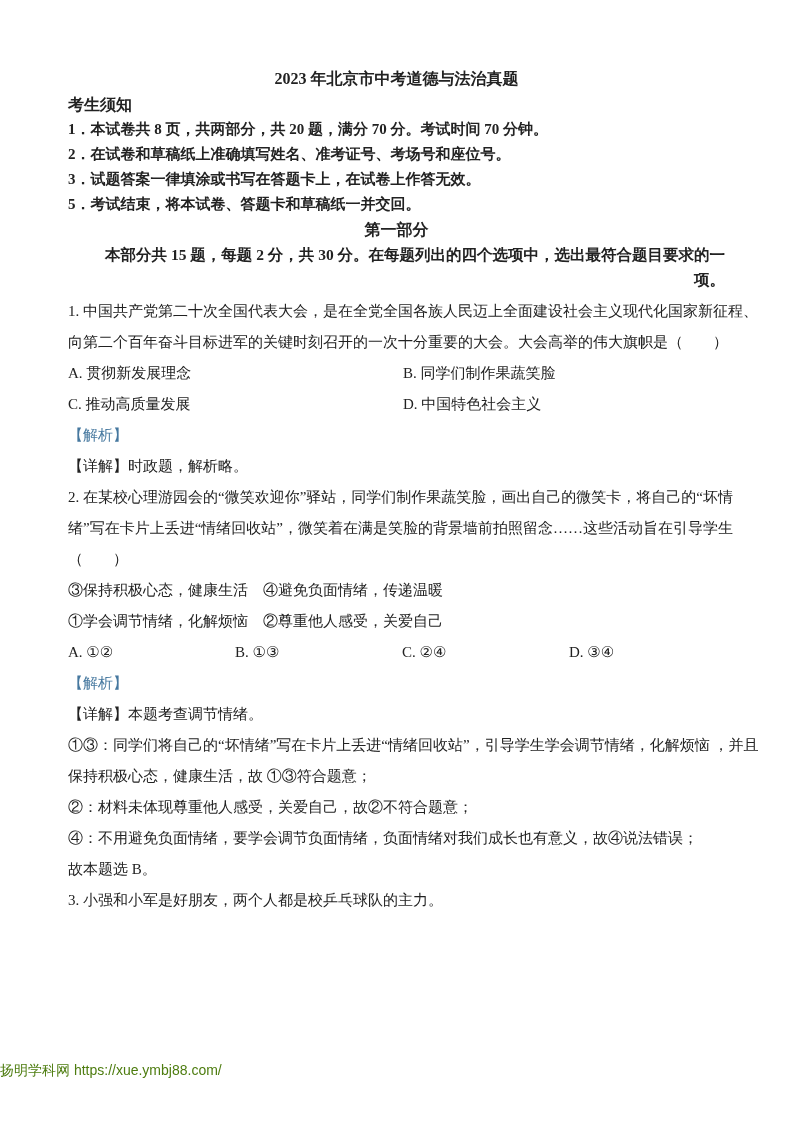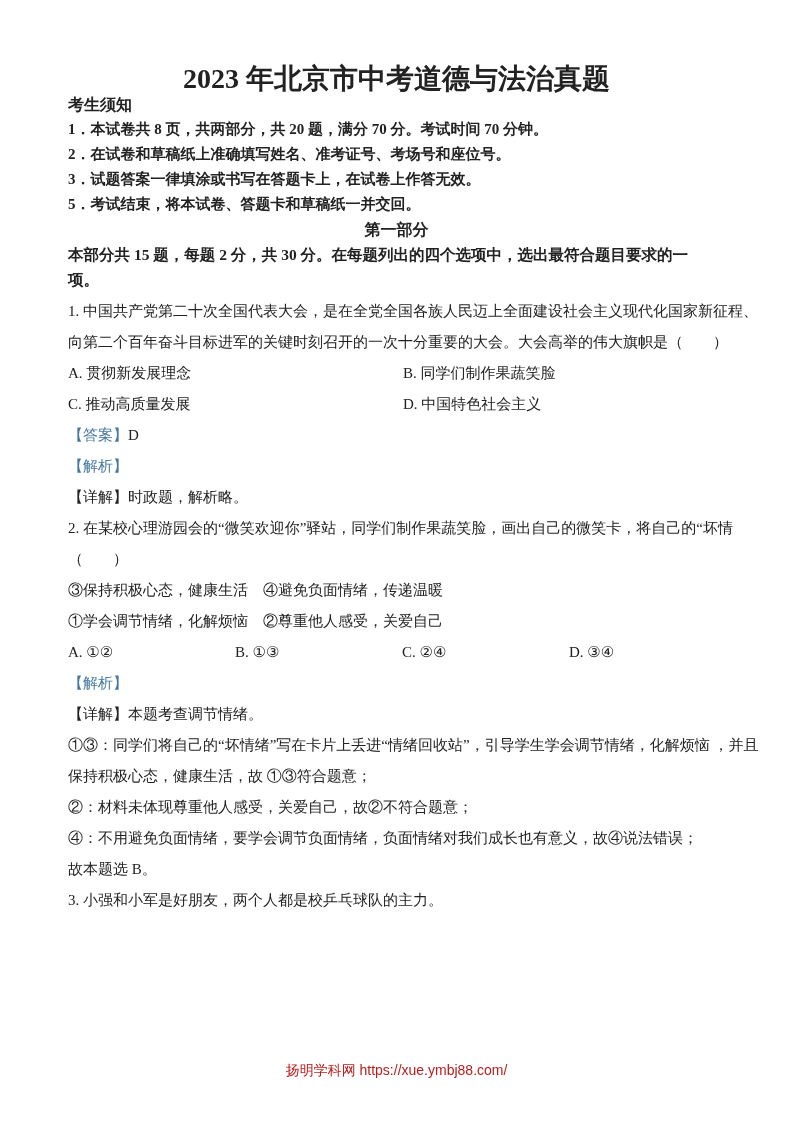--- a/index.html
+++ b/index.html
@@ -8,57 +8,58 @@
   body {
     width:793px; height:1122px;
     position:relative; overflow:hidden;
     font-family:"Liberation Serif","DejaVu Serif",serif;
     color:#222222;
   }
   .page { padding:66px 68px 0 68px; }
 
   .doc-title {
     text-align:center; font-weight:bold;
-    font-size:28px; line-height:26px;
+    font-size:16px; line-height:26px;
     white-space:nowrap;
   }
 
   .notice-heading {
     margin-top:0; font-weight:bold;
     font-size:16px; line-height:25px; white-space:nowrap;
   }
   .notice-line {
     font-weight:bold; font-size:15px; line-height:25px;
     white-space:nowrap;
   }
 
   .part-heading {
     text-align:center; font-weight:bold;
     font-size:16px; line-height:25px; white-space:nowrap;
   }
   .intro-line {
     font-weight:bold; font-size:15.5px; line-height:25px;
     white-space:nowrap;
+    text-align:right;
   }
 
   .main { margin-top:4px; }
   .line {
     font-size:15px; height:31px; line-height:31px;
     white-space:nowrap;
   }
   .opt2 .opt { display:inline-block; width:335px; }
   .opt4 .opt { display:inline-block; width:167px; }
 
   .tag { color:#46789f; }
 
   .footer {
     position:absolute; left:0; top:1062px; width:100%;
-    text-align:center;
+    text-align:left;
     font-family:"Liberation Sans","DejaVu Sans",sans-serif;
-    font-size:14px; color:#b91c1c; white-space:nowrap;
+    font-size:14px; color:#4d7c0f; white-space:nowrap;
   }
 </style>
 </head>
 <body>
 
 <div class="page">
 
   <div class="doc-title">2023 年北京市中考道德与法治真题</div>
 
   <div>
@@ -78,25 +79,25 @@
     <div class="line">1. 中国共产党第二十次全国代表大会，是在全党全国各族人民迈上全面建设社会主义现代化国家新征程、</div>
     <div class="line">向第二个百年奋斗目标进军的关键时刻召开的一次十分重要的大会。大会高举的伟大旗帜是（　　）</div>
 
     <div class="line opt2">
       <span class="opt"><span>A.</span> <span>贯彻新发展理念</span></span><span class="opt"><span>B.</span> <span>同学们制作果蔬笑脸</span></span>
     </div>
     <div class="line opt2">
       <span class="opt"><span>C.</span> <span>推动高质量发展</span></span><span class="opt"><span>D.</span> <span>中国特色社会主义</span></span>
     </div>
 
-    <div class="line"><span class="tag">【答案】</span><span>D</span></div>
     <div class="line"><span class="tag">【解析】</span></div>
     <div class="line"><span>【详解】</span><span>时政题，解析略。</span></div>
 
     <div class="line">2. 在某校心理游园会的“微笑欢迎你”驿站，同学们制作果蔬笑脸，画出自己的微笑卡，将自己的“坏情</div>
+    <div class="line">绪”写在卡片上丢进“情绪回收站”，微笑着在满是笑脸的背景墙前拍照留念……这些活动旨在引导学生</div>
     <div class="line">（　　）</div>
 
     <div class="line">③保持积极心态，健康生活　④避免负面情绪，传递温暖</div>
     <div class="line">①学会调节情绪，化解烦恼　②尊重他人感受，关爱自己</div>
 
     <div class="line opt4">
       <span class="opt"><span>A.</span> <span>①②</span></span><span class="opt"><span>B.</span> <span>①③</span></span><span class="opt"><span>C.</span> <span>②④</span></span><span class="opt"><span>D.</span> <span>③④</span></span>
     </div>
 
     <div class="line"><span class="tag">【解析】</span></div>

